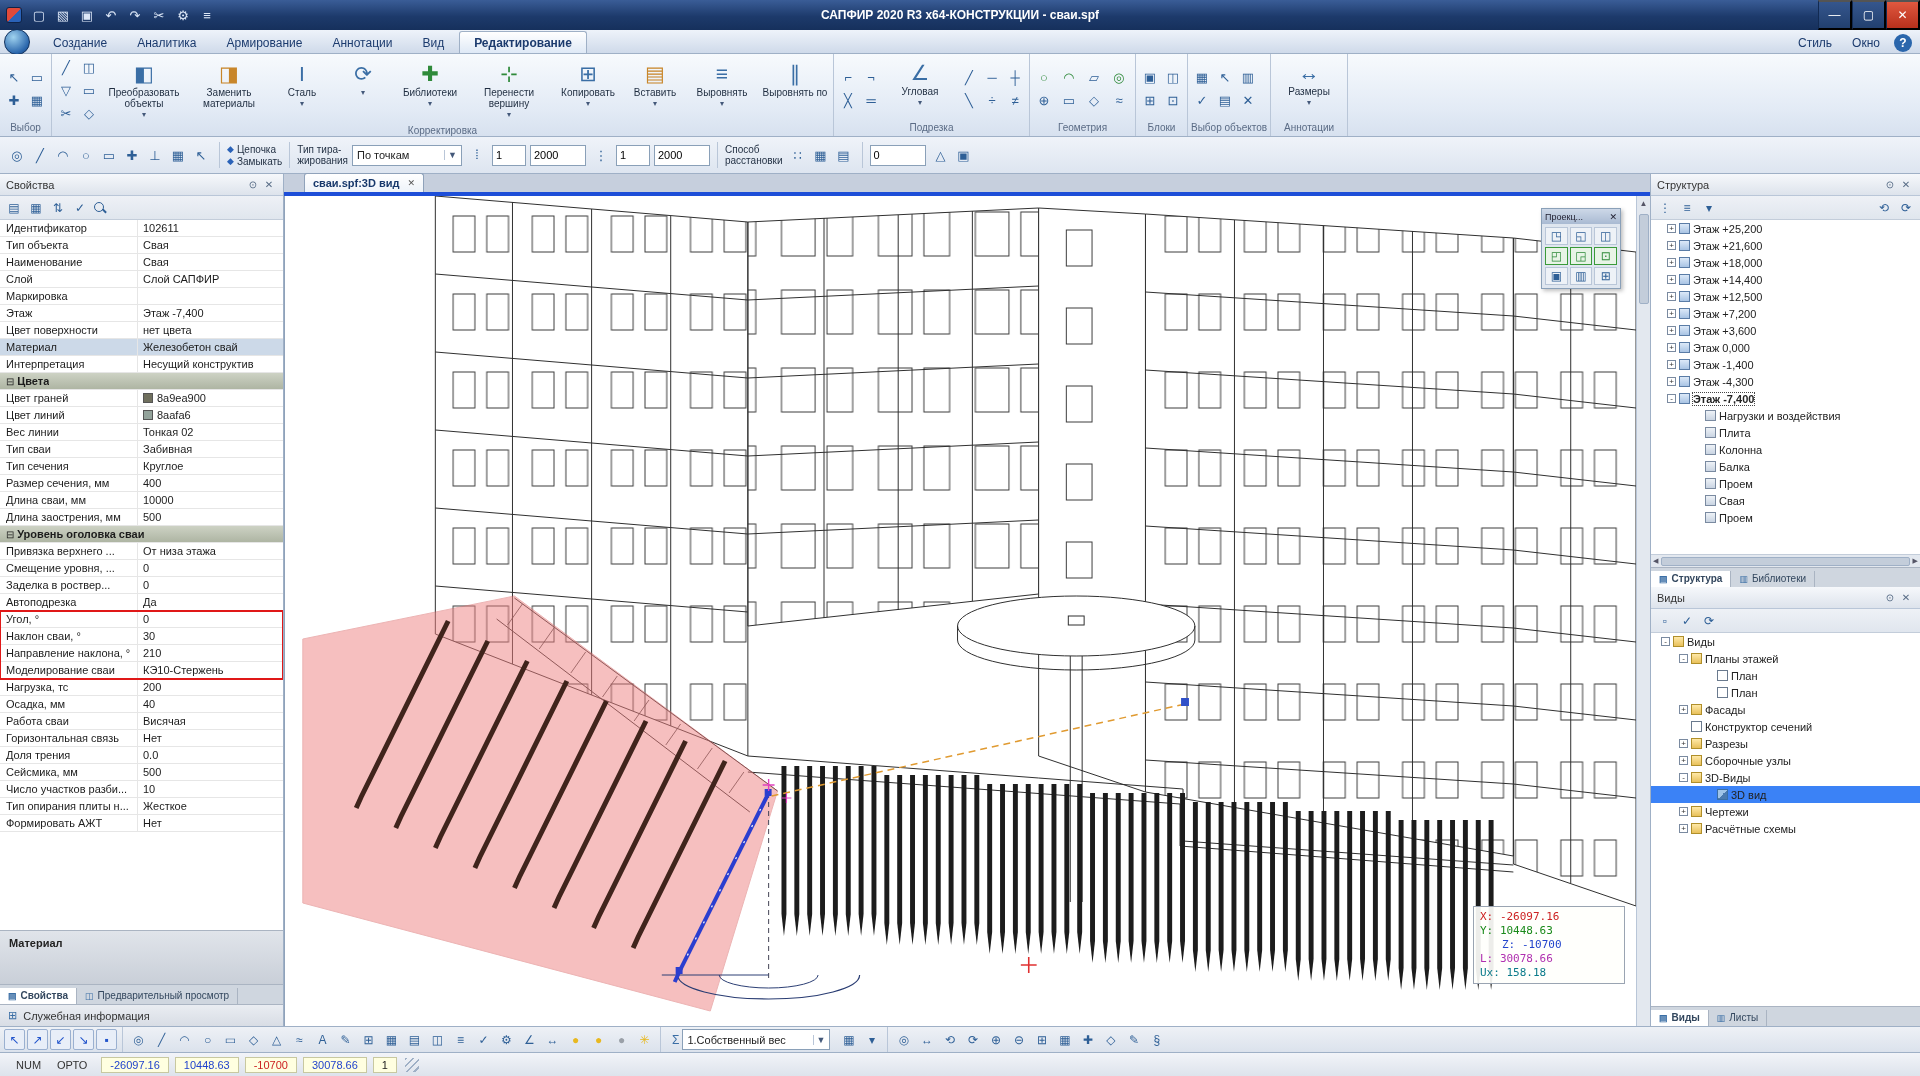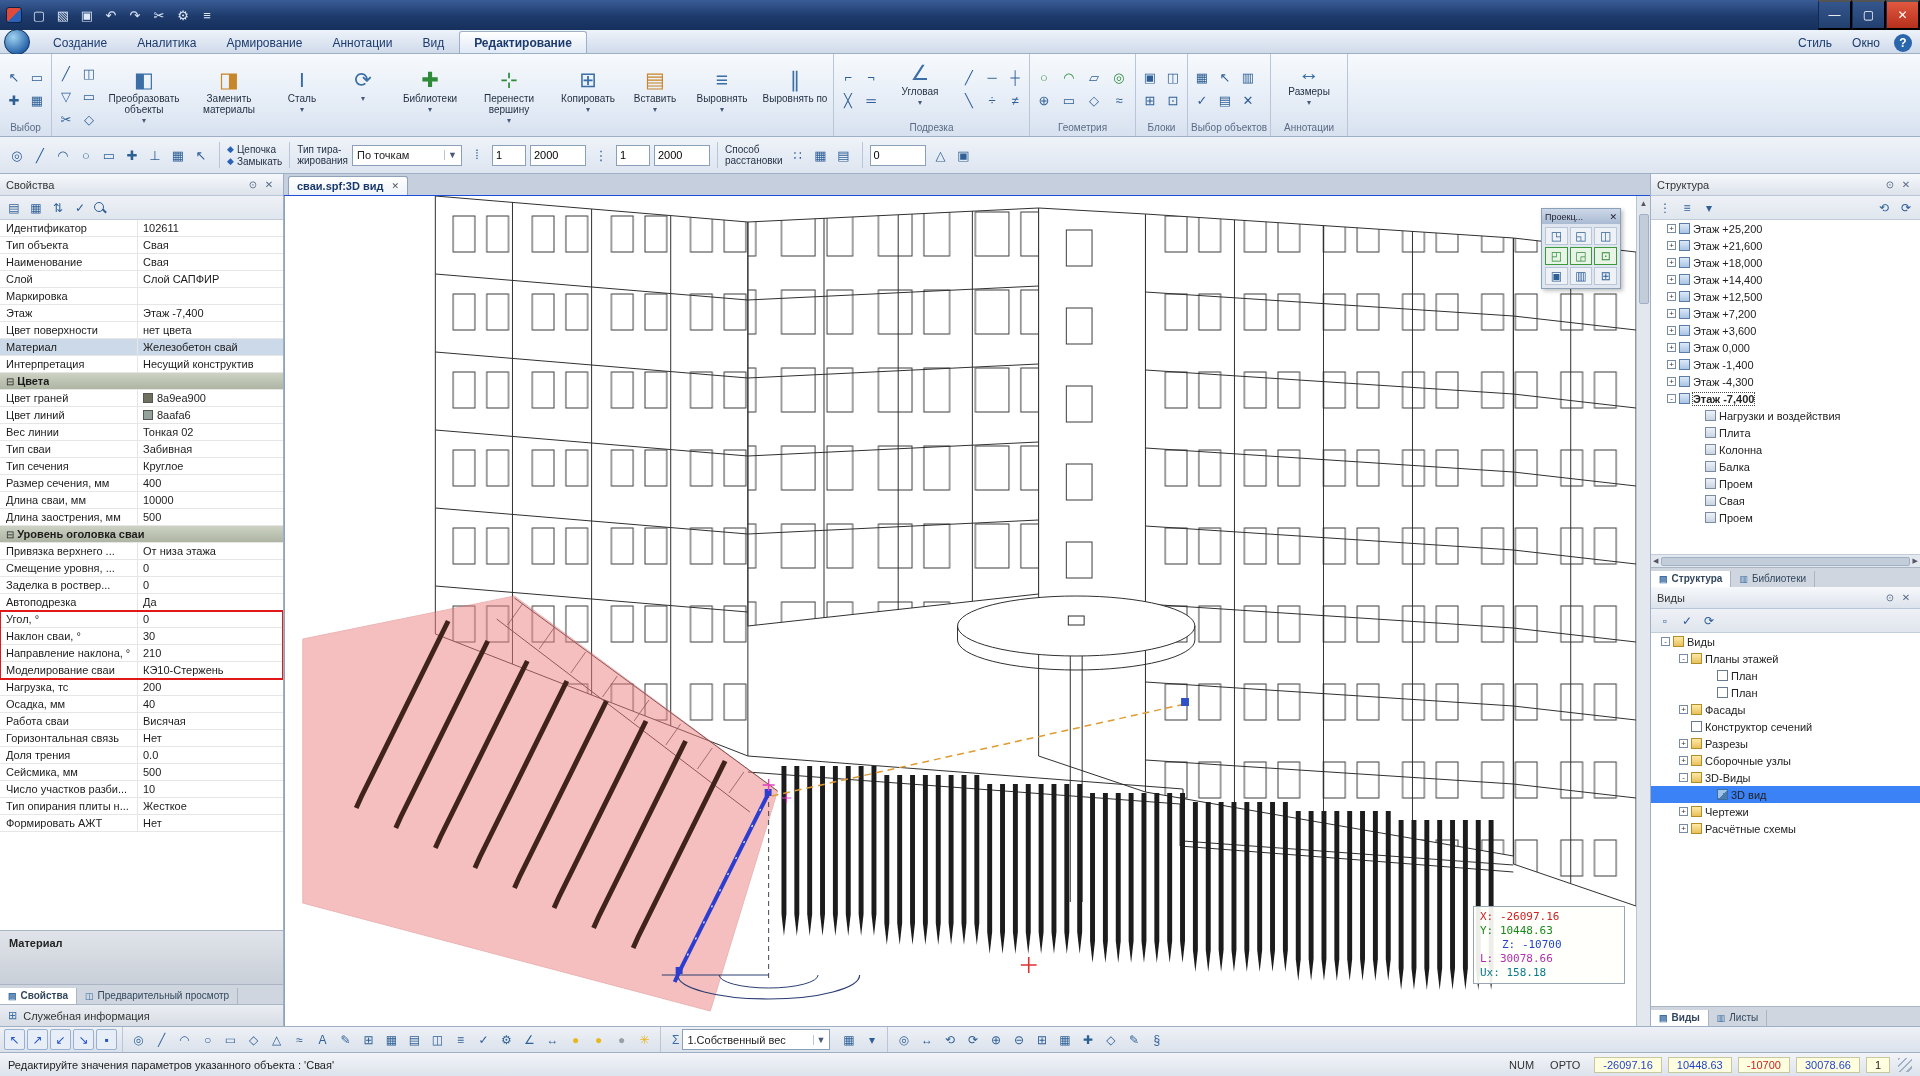--- a/index.html
+++ b/index.html
@@ -101,21 +101,21 @@
     font-weight:bold; font-size:11px; color:#222; }
   .btabs { height:20px; display:flex; background:#cfd6df; border-top:1px solid #aab4c2; align-items:flex-end; }
   .btab { padding:2px 8px 3px; font-size:10px; color:#33475e; display:flex; gap:4px; align-items:center; border-right:1px solid #aab4c2;}
   .btab.active { background:#fff; font-weight:bold; }
   .btab .ti { font-size:9px; color:#3a6ea5; }
   .servicebar { height:22px; background:linear-gradient(#eaedf2,#d8dde5); border-top:1px solid #aab4c2;
     display:flex; align-items:center; gap:6px; padding:0 8px; font-size:11px; color:#333; }
   .servicebar .ti { color:#3a6ea5; font-size:11px; }
 
   
-  #doctabs { height:22px; background:#c6cfdd; display:flex; align-items:flex-end; padding-left:4px; border-bottom:1px solid #1d4ed8;}
+  #doctabs { height:22px; background:#c6cfdd; display:flex; align-items:flex-end; padding-left:20px; border-bottom:4px solid #1d4ed8;}
   .doctab { background:linear-gradient(#ffffff,#eef3f9); border:1px solid #8fa2ba; border-bottom:none; border-radius:3px 3px 0 0;
     padding:3px 8px; font-size:11px; color:#17386b; font-weight:bold; display:flex; gap:8px; align-items:center;}
   .doctab .dclose { font-size:9px; color:#555; font-weight:normal; }
   #canvas { flex:1; position:relative; background:#fff; border-left:1px solid #8fa2ba; overflow:hidden;}
   #scene { position:absolute; left:0; top:0; width:calc(100% - 14px); height:100%; }
   .vscroll { position:absolute; right:0; top:0; width:14px; height:100%; background:#e3e8ef; border-left:1px solid #b9c6d8;
     display:flex; flex-direction:column; align-items:center; font-size:8px; color:#556; }
   .vscroll .sb-thumb { width:10px; height:90px; margin-top:4px; background:#c3cdda; border:1px solid #9fb0c6; border-radius:2px;}
   .vscroll .sb-ar { height:14px; display:flex; align-items:center; }
 
@@ -196,20 +196,21 @@
       <button class="qbtn">
         <span>✂</span>
       </button>
       <button class="qbtn">
         <span>⚙</span>
       </button>
       <button class="qbtn">
         <span>≡</span>
       </button>
     </div>
+  <div class="title-text">САПФИР 2020 R3 x64-КОНСТРУКЦИИ - сваи.spf</div>
   <div class="win-btns">
     <button class="wbtn">—</button>
     <button class="wbtn">▢</button>
     <button class="wbtn close">✕</button>
   </div>
 </div>
 
 <div id="tabrow">
   <span class="applogo"></span>
   <div class="rtabs">
@@ -317,20 +318,21 @@
       <button class="bigbtn bb-mid">
         <span class="bicon">≡</span>
         <span>Выровнять</span>
           <span class="caret">▾</span>
       </button>
       <button class="bigbtn bb-mid">
         <span class="bicon">∥</span>
         <span>Выровнять по</span>
       </button>
     </div>
+    <div class="rg-label">Корректировка</div>
   </div>
 
   <div class="rgroup">
     <div class="rg-body">
       <div class="minigrid cols2">
 
       <button class="mini">
             <span>⌐</span>
           </button>
           <button class="mini">
@@ -1444,21 +1446,20 @@
       <button class="mini">
         <span>✎</span>
       </button>
       <button class="mini">
         <span>§</span>
       </button>
     </div>
 </div>
 
 <div id="statusbar">
-  <span class="smsg">Редактируйте значения параметров указанного объекта : 'Свая'</span>
   <span class="skey">NUM</span>
   <span class="skey">ОРТО</span>
   <span style="display:flex">
 
   <span class="sval c-blue"><span>-26097.16</span></span>
       <span class="sval c-blue"><span>10448.63</span></span>
       <span class="sval c-red"><span>-10700</span></span>
       <span class="sval c-blue"><span>30078.66</span></span>
       <span class="sval c-dark"><span>1</span></span>
     </span>

